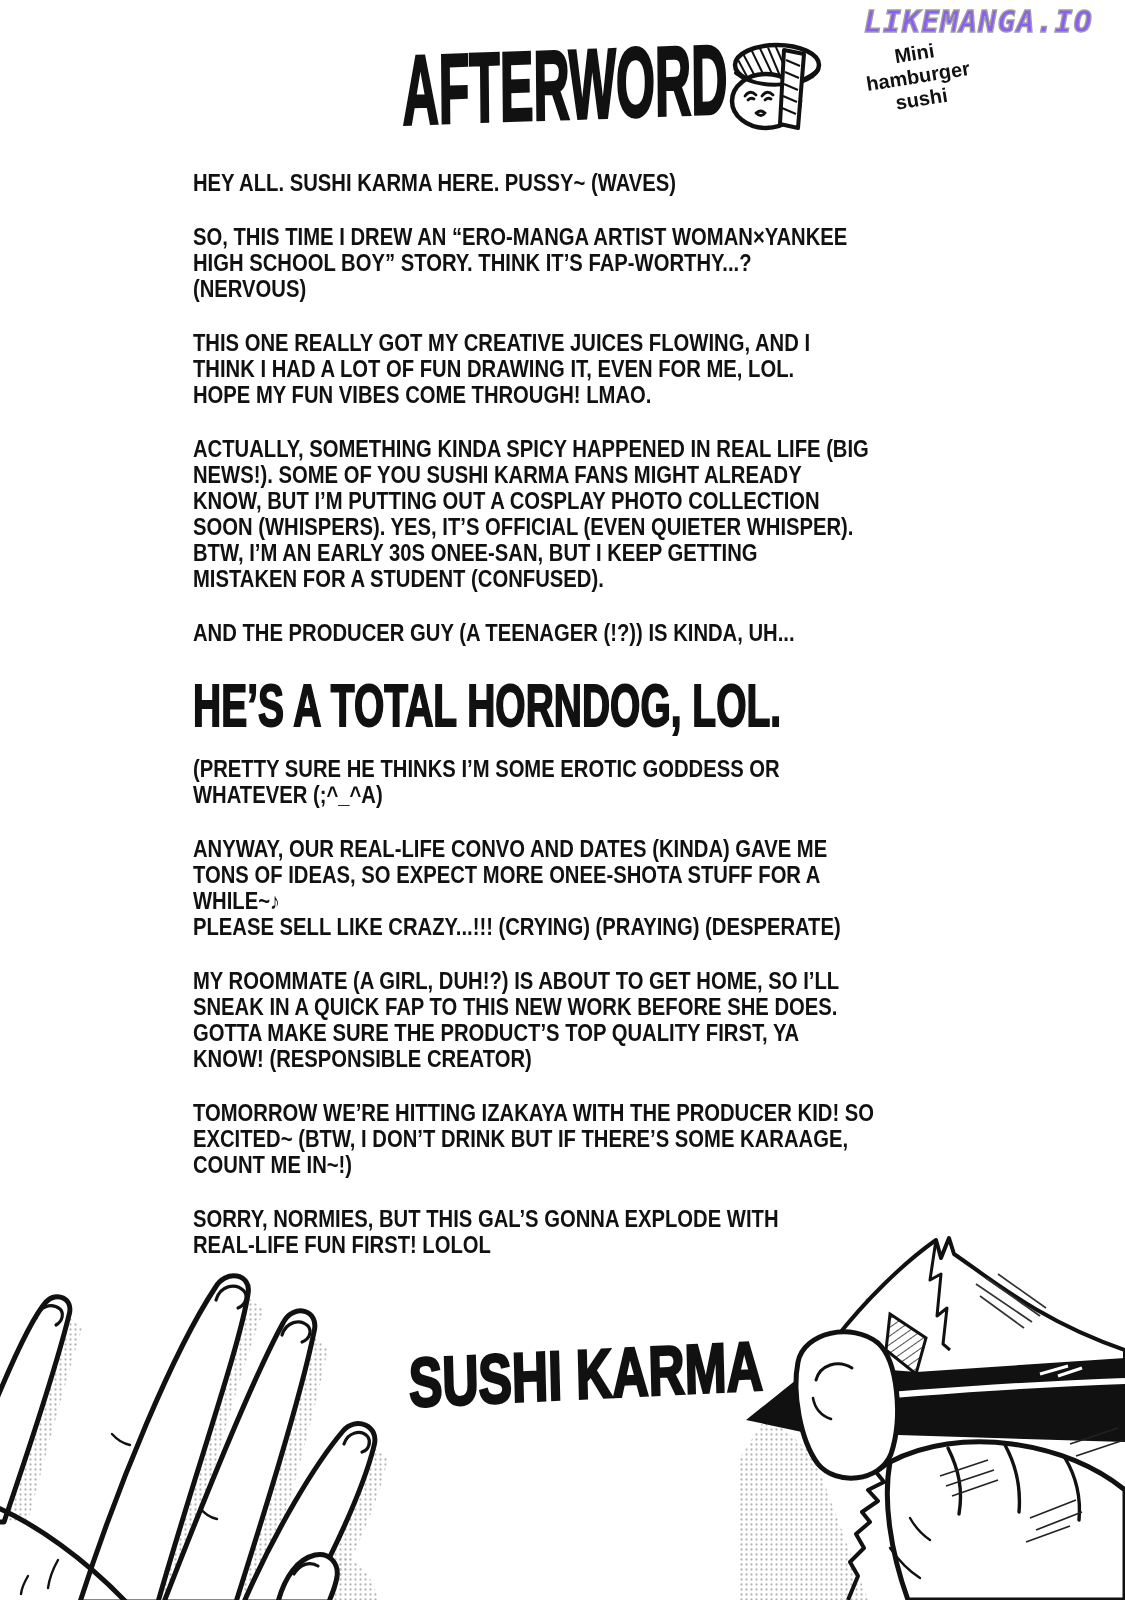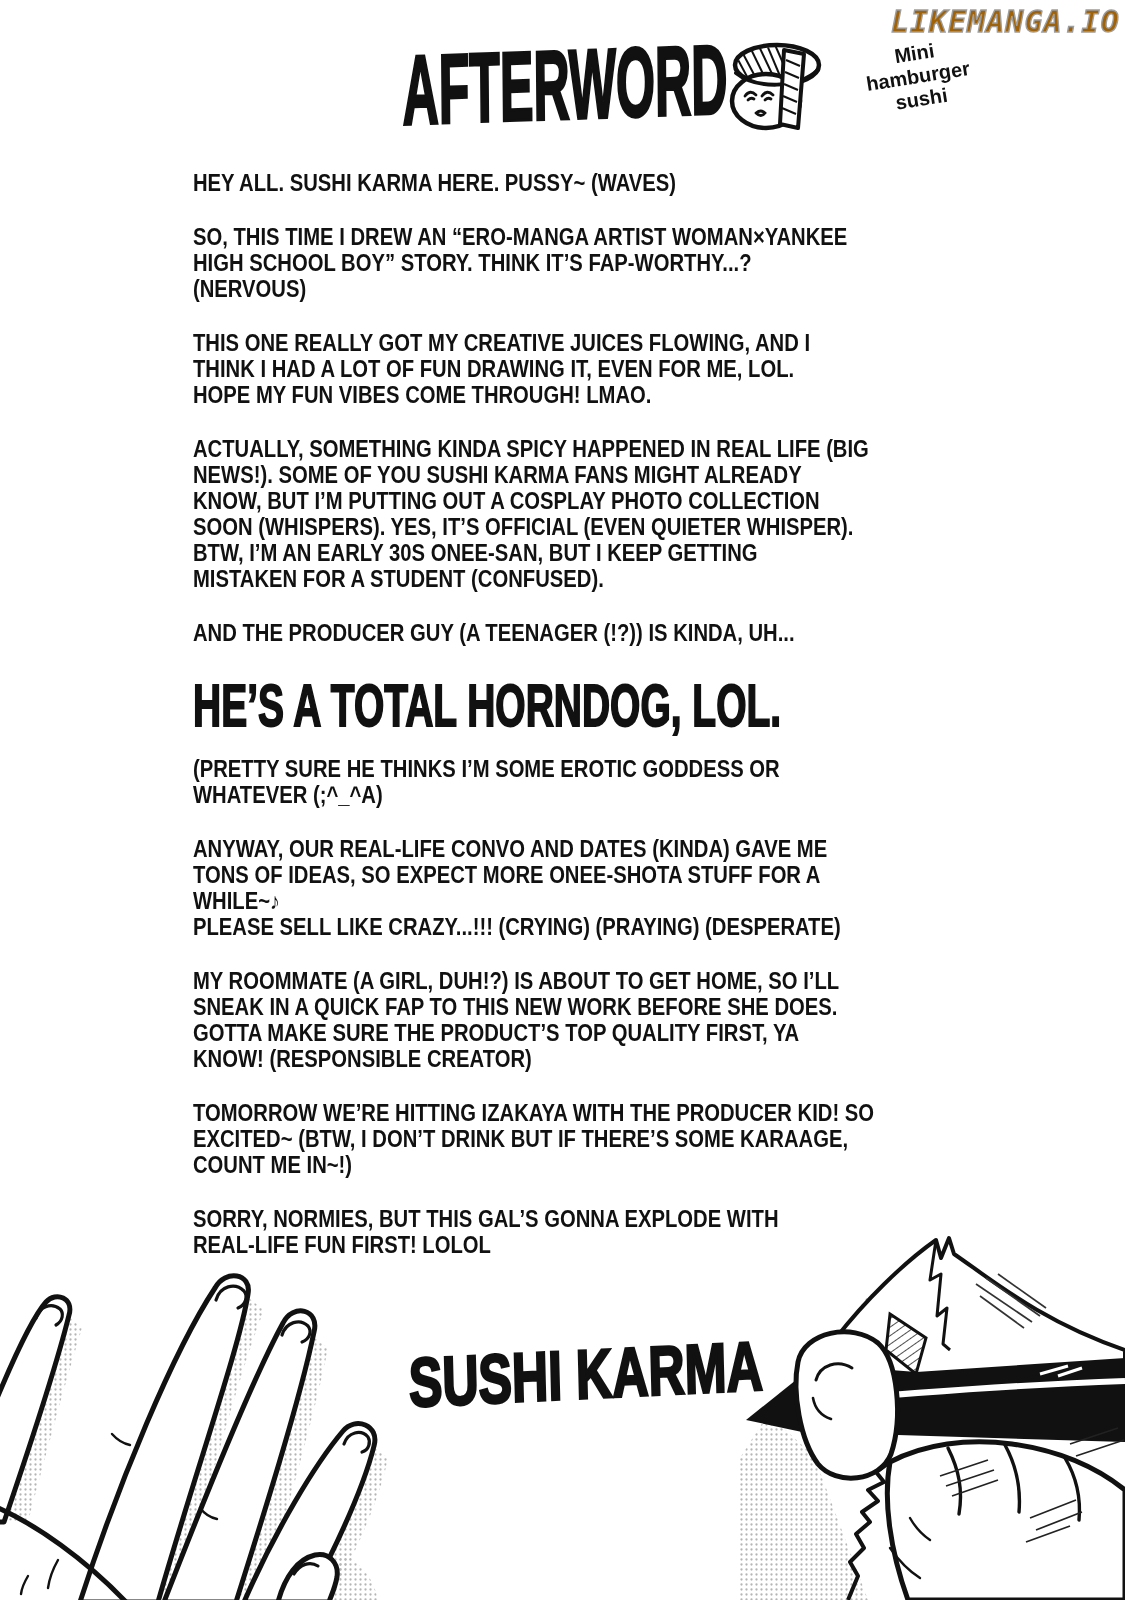--- a/index.html
+++ b/index.html
@@ -1,21 +1,21 @@
 <!DOCTYPE html>
 <html><head>
 <meta charset="utf-8">
 <style>
   html,body{margin:0;padding:0;background:#e8e8e8;}
   .page{position:relative;width:1125px;height:1600px;background:#ffffff;overflow:hidden;
         color:#111;font-family:"Liberation Sans",sans-serif;margin:0 auto;}
   
-  .watermark{position:absolute;left:891px;top:4px;
+  .watermark{position:absolute;left:864px;top:4px;
              font-family:"DejaVu Sans Mono",monospace;font-style:italic;font-weight:700;
-             font-size:30px;letter-spacing:1px;color:#a16207;
+             font-size:30px;letter-spacing:1px;color:#8b5cf6;
              -webkit-text-stroke:1.4px #9e9e9e;white-space:nowrap;}
   
   .title{position:absolute;left:402px;top:46px;}
   .title .scale{display:inline-block;transform:scale(0.57,1.12) rotate(-1deg);transform-origin:0 0;
                 font-size:88px;font-weight:700;line-height:0.92;white-space:nowrap;
                 -webkit-text-stroke:2.6px #111;}
   .doodle{position:absolute;left:722px;top:40px;}
   .caption{position:absolute;left:840px;top:42px;width:156px;text-align:center;
            font-weight:700;font-size:20px;line-height:23px;transform:rotate(-9deg);
            white-space:pre-line;}

